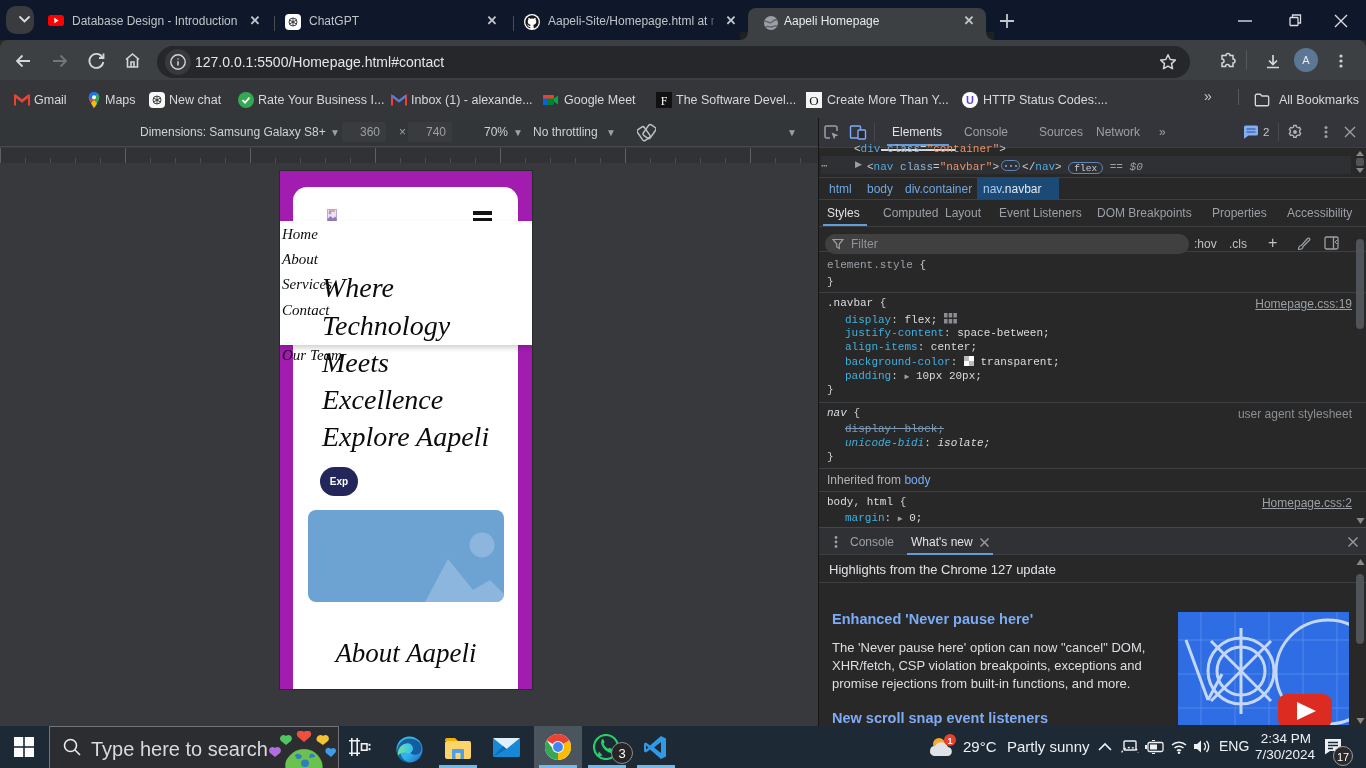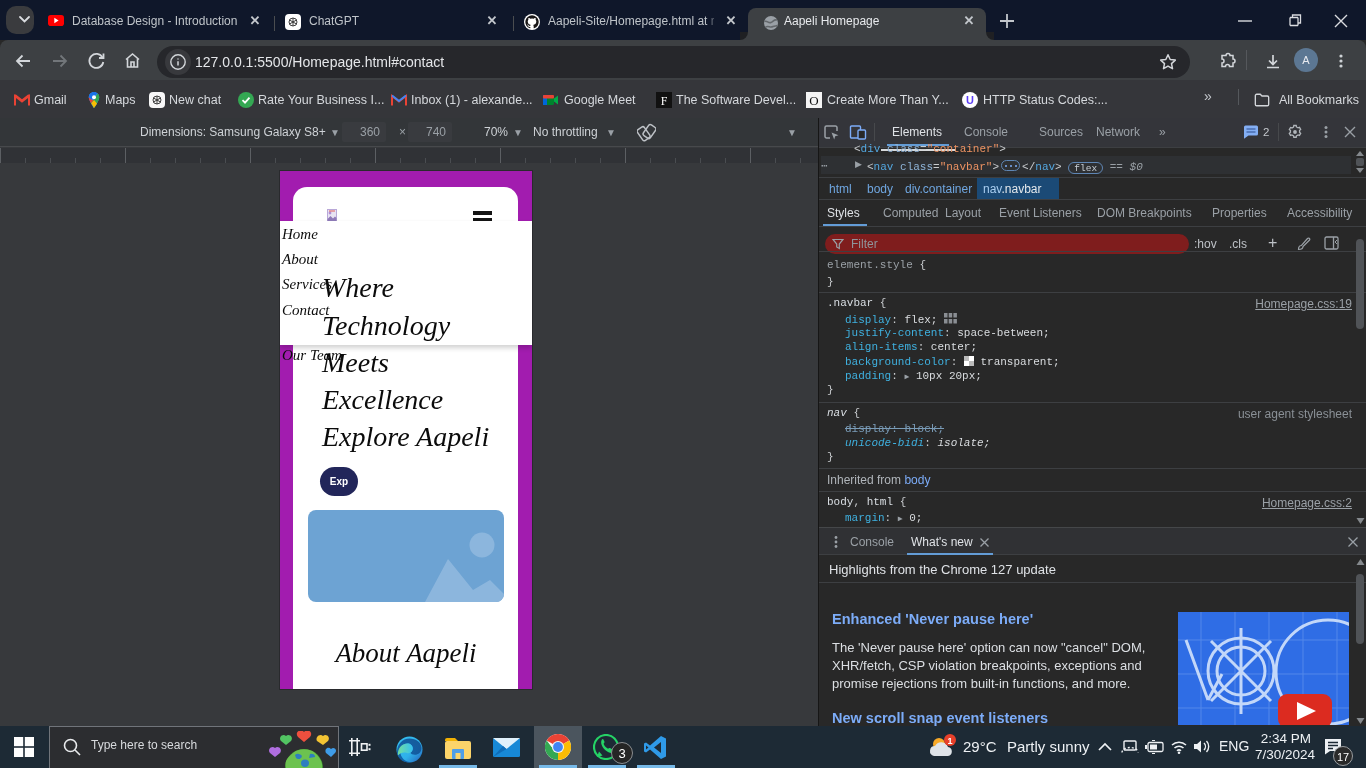--- a/index.html
+++ b/index.html
@@ -59,21 +59,21 @@
 .mono { font-family:"Liberation Mono", monospace; font-size:11px; }
 .dtrow { position:absolute; white-space:nowrap; }
 .hb { position:absolute; left:0; width:548px; height:1px; background:#3d3f42; }
 .dtab { position:absolute; top:7px; color:#9aa0a6; }
 .dtab.sel { color:#dfe2e6; }
 .dtabu { position:absolute; height:2px; background:#639cd6; }
 .tagn { color:#53a7e0; } .attn { color:#8fb4d8; } .attv { color:#ee9362; }
 .propn { color:#3fb1e0; } .propv { color:#d9dcdf; } .bracket { color:#c8cbce; }
 .csslink { color:#9aa0a6; text-decoration:underline; }
 .crumb { color:#6fa6e0; }
-#filterbox { position:absolute; left:6px; top:116px; width:364px; height:20px; border-radius:10px; background:#7f1d1d; color:#8f959b; }
+#filterbox { position:absolute; left:6px; top:116px; width:364px; height:20px; border-radius:10px; background:#404040; color:#8f959b; }
 .styleline { position:absolute; left:26px; white-space:nowrap; }
 .uas { position:absolute; right:14px; color:#8a9096; }
 #drawerhdr { position:absolute; left:0; top:409px; width:548px; height:28px; background:#303134; border-top:1px solid #454749; border-bottom:1px solid #3d3f42; }
 #wnimg { position:absolute; left:359px; top:494px; width:171px; height:113px; }
 .wnh { position:absolute; color:#7cacf8; font-weight:bold; font-size:14.5px; white-space:nowrap; }
 .wnp { position:absolute; color:#dcdfe3; font-size:13px; white-space:nowrap; }
 .sbthumb { position:absolute; background:#505357; border-radius:4px; }
 
 
 #taskbar { position:absolute; left:0; top:726px; width:1366px; height:42px; background:#1d2a35; color:#eef1f4; font-size:15px; }
@@ -514,21 +514,21 @@
           <rect x="10.8" y="0" width="9.2" height="9.2"></rect>
           <rect x="0" y="10.8" width="9.2" height="9.2"></rect>
           <rect x="10.8" y="10.8" width="9.2" height="9.2"></rect>
         </g>
       </svg>
   <div style="position:absolute;left:49px;top:0;width:290px;height:42px;background:#2c2d30;border:1px solid #70747a;border-bottom:none;">
     <svg style="position:absolute;left:12px;top:10px" width="20" height="20" viewBox="0 0 20 20">
           <circle cx="8.5" cy="8.5" r="6" stroke="#e8eaec" stroke-width="1.6" fill="none"></circle>
           <path d="M13 13 L18 18" stroke="#e8eaec" stroke-width="1.6"></path>
         </svg>
-    <div style="position:absolute;left:41px;top:11px;color:#d8dadd;font-size:12px;">Type here to search</div>
+    <div style="position:absolute;left:41px;top:11px;color:#d8dadd;font-size:20px;">Type here to search</div>
     <svg style="position:absolute;left:208px;top:4px" width="80" height="38" viewBox="0 0 80 38">
       <path d="M23 10 C20 6 25 2 28 5 C31 2 36 6 33 10 L28 14 Z" fill="#52c462"></path>
       <path d="M40 6 C36 1 43 -3 46 1 C49 -3 56 1 52 6 L46 11 Z" fill="#ee4f3e"></path>
       <path d="M59 10 C57 6 62 2 65 5 C68 2 73 6 70 10 L65 14 Z" fill="#f3c333"></path>
       <path d="M12 22 C9 18 14 14 17 17 C20 14 25 18 22 22 L17 26 Z" fill="#b06ee0"></path>
       <path d="M68 22 C66 18 70 15 73 18 C76 15 80 19 77 22 L73 26 Z" fill="#3f9ce8"></path>
       <circle cx="46" cy="37" r="19" fill="#3f9130"></circle>
       <path d="M35 22 C40 17 52 17 57 22 C62 26 65 32 64 37 L28 37 C26 30 30 26 35 22 Z" fill="#6cc24f"></path>
       <path d="M37 24 a4 3 0 0 1 7 1 a3.5 3.5 0 0 1 -6 2 Z M52 23 a3.5 3 0 0 1 5 3 L51 27 Z M43 32 a4 3.5 0 0 1 8 0 a4 4 0 0 1 -8 0Z" fill="#2e7ec0"></path>
     </svg>

